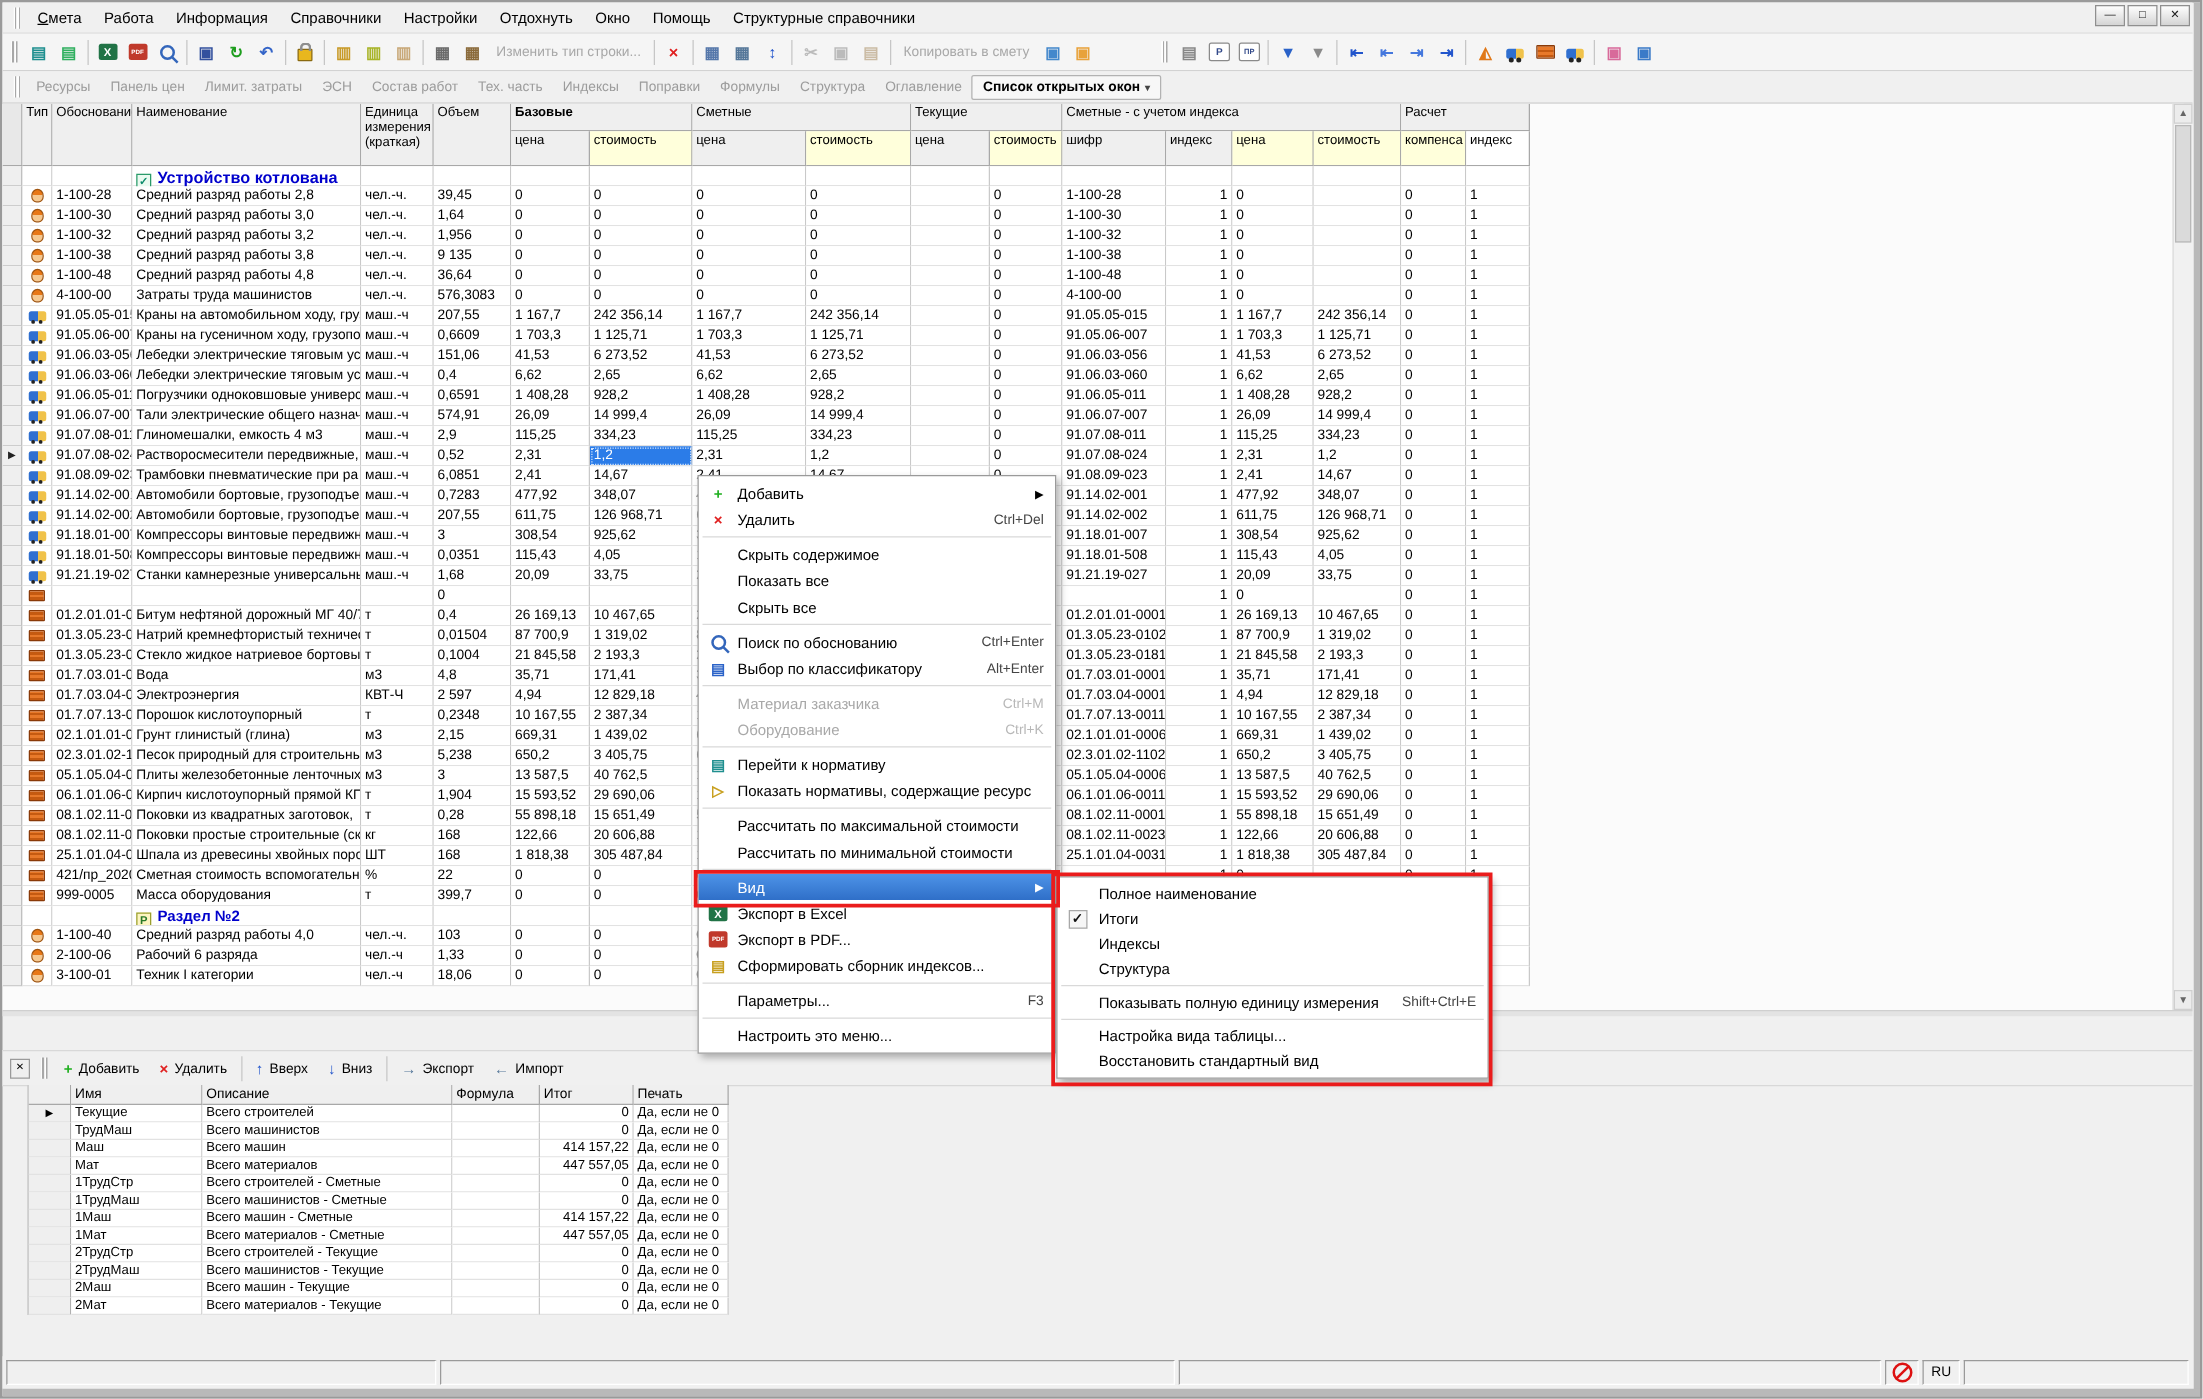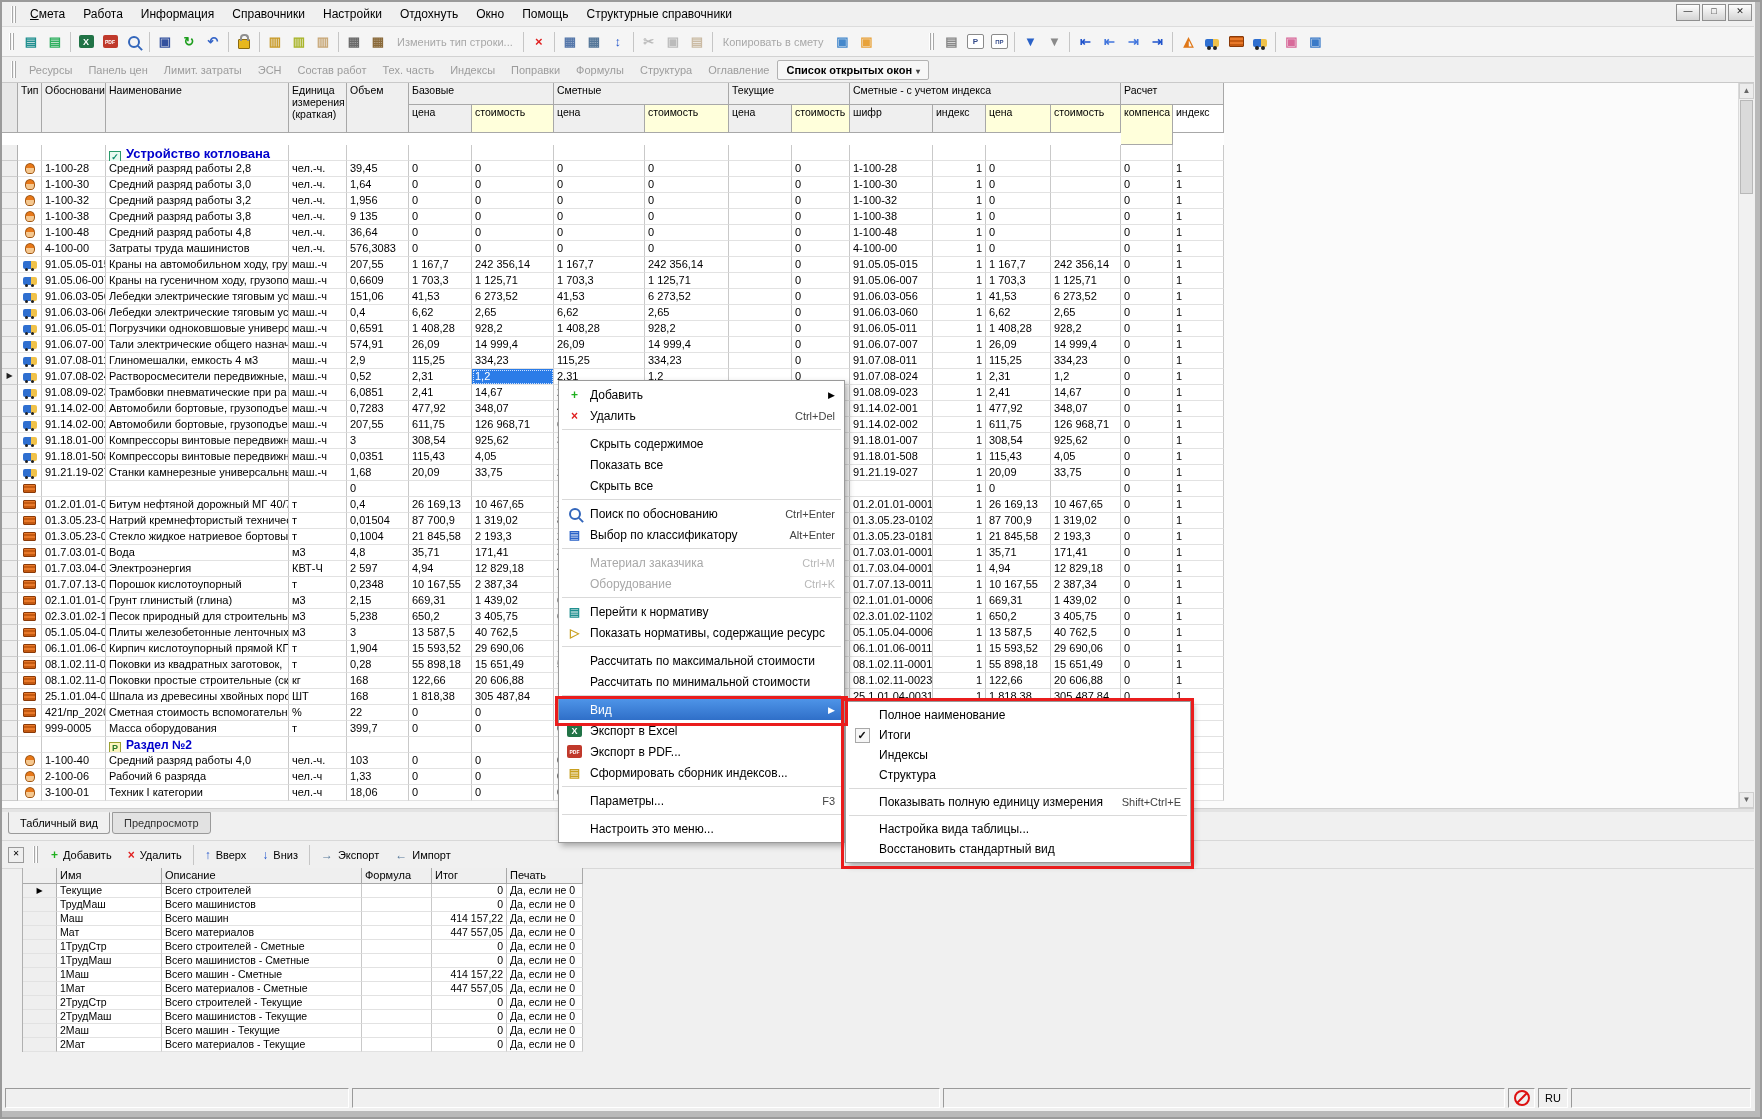--- a/index.html
+++ b/index.html
@@ -303,38 +303,38 @@
     <div id="grid">
         <div class="ghdr">
           <div class="hcell hcorner" style="width: 16px; height: 50px;"></div>
           <div class="hcell" style="width: 24px; height: 50px;">Тип</div>
           <div class="hcell" style="width: 64px; height: 50px;">Обоснование</div>
           <div class="hcell" style="width: 183px; height: 50px;">Наименование</div>
           <div class="hcell" style="width: 58px; height: 50px;">Единица измерения (краткая)</div>
           <div class="hcell" style="width: 62px; height: 50px;">Объем</div>
           <div style="display: flex; flex-direction: column;">
             <div class="hrow2">
-              <div class="hcell" style="width: 145px; height: 22px;">Базовые</div>
+              <div class="hcell" style="width: 145px; height: 22px; font-weight: bold;">Базовые</div>
               <div class="hcell" style="width: 175px; height: 22px;">Сметные</div>
               <div class="hcell" style="width: 121px; height: 22px;">Текущие</div>
               <div class="hcell" style="width: 271px; height: 22px;">Сметные - с учетом индекса</div>
               <div class="hcell" style="width: 103px; height: 22px;">Расчет</div>
             </div>
             <div class="hrow2">
               <div class="hcell" style="width: 63px; height: 28px;">цена</div>
               <div class="hcell hl" style="width: 82px; height: 28px;">стоимость</div>
               <div class="hcell" style="width: 91px; height: 28px;">цена</div>
               <div class="hcell hl" style="width: 84px; height: 28px;">стоимость</div>
               <div class="hcell" style="width: 63px; height: 28px;">цена</div>
               <div class="hcell hl" style="width: 58px; height: 28px;">стоимость</div>
               <div class="hcell" style="width: 83px; height: 28px;">шифр</div>
               <div class="hcell" style="width: 53px; height: 28px;">индекс</div>
               <div class="hcell hl" style="width: 65px; height: 28px;">цена</div>
               <div class="hcell hl" style="width: 70px; height: 28px;">стоимость</div>
-              <div class="hcell hl" style="width: 52px; height: 40px;">компенса</div>
+              <div class="hcell hl" style="width: 52px; height: 28px;">компенса</div>
               <div class="hcell wht" style="width: 51px; height: 28px;">индекс</div>
             </div>
           </div>
         </div>
         <div class="grow">
           <div class="rowhead"></div>
           <div class="gc typec" style="width: 24px;"></div>
           <div class="gc" style="width: 64px;"></div>
           <div class="gc sec1" style="width: 183px;"><span class="sdoc">✓</span>Устройство котлована</div>
           <div class="gc" style="width: 58px;"></div>
@@ -1232,24 +1232,20 @@
         </div>
       </div>
   </div>
   <div class="vscroll">
     <div class="sarr">▲</div>
     <div class="sthumb"></div>
     <div class="sarr bot">▼</div>
   </div>
 
   <div class="hsplit"></div>
-  <div class="bp-tabs">
-      <span class="btab active">Табличный вид</span>
-      <span class="btab">Предпросмотр</span>
-    </div>
   <div class="bp-toolbar">
     <span class="pclose">✕</span>
     <span class="grip"></span>
     <span style="display:flex;align-items:center">
         <span class="bbtn">
           <span class="bic" style="color: rgb(31, 175, 31);">+</span>
           <span>Добавить</span>
         </span>
         <span class="bbtn">
           <span class="bic" style="color: rgb(224, 32, 32);">×</span>

